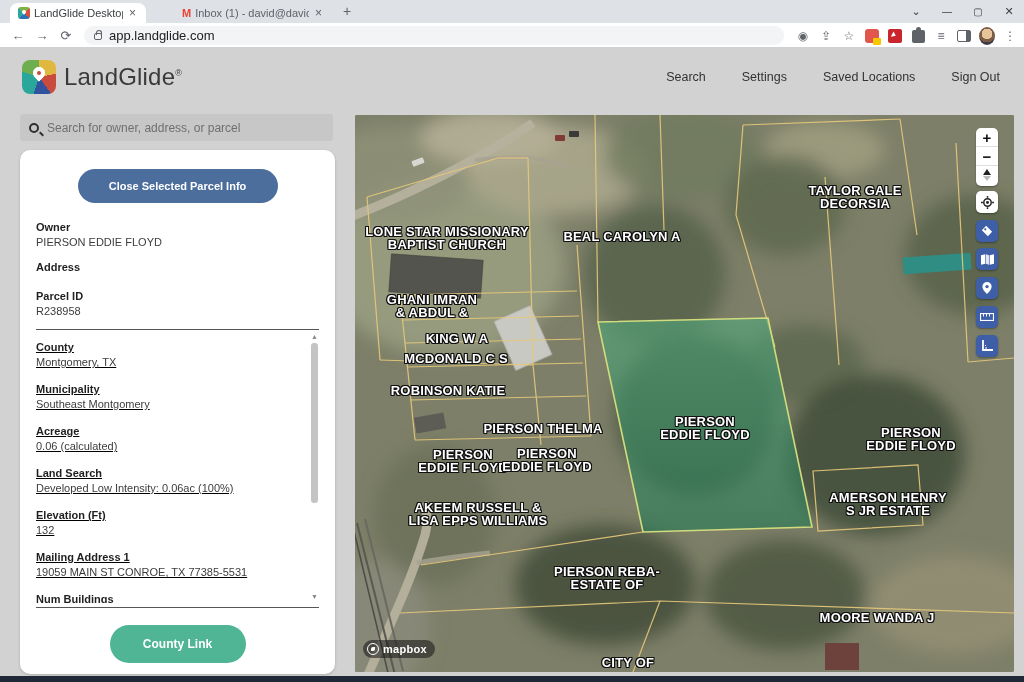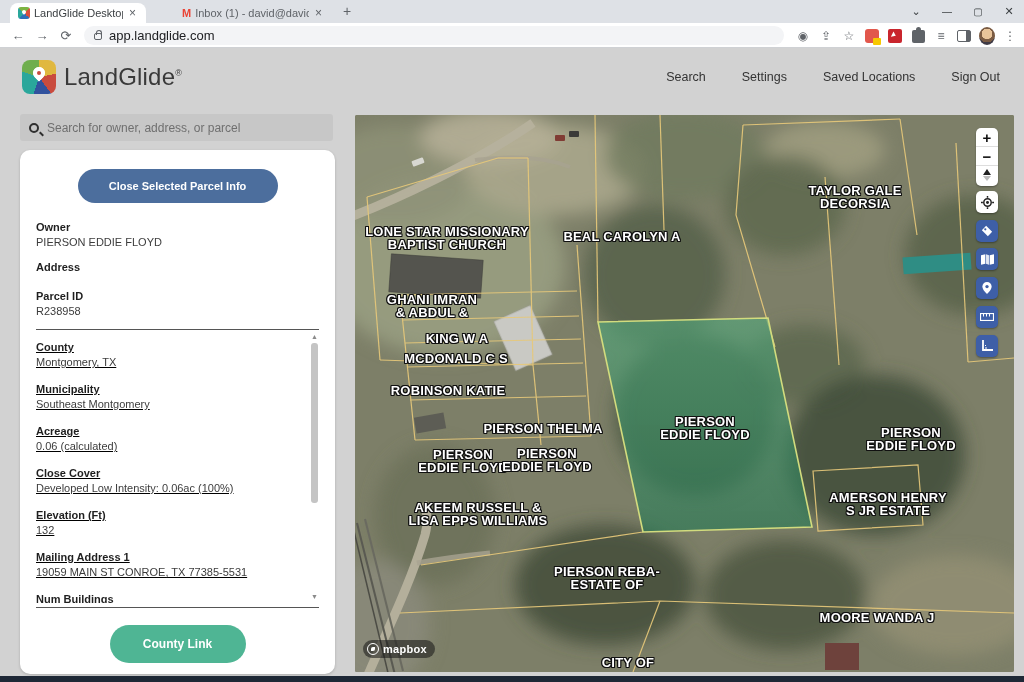--- a/index.html
+++ b/index.html
@@ -183,21 +183,21 @@
             </div>
             <div class="field">
               <div class="flabel">Municipality</div>
               <div class="fvalue">Southeast Montgomery</div>
             </div>
             <div class="field">
               <div class="flabel">Acreage</div>
               <div class="fvalue">0.06 (calculated)</div>
             </div>
             <div class="field">
-              <div class="flabel">Close Cover</div>
+              <div class="flabel">Land Search</div>
               <div class="fvalue">Developed Low Intensity: 0.06ac (100%)</div>
             </div>
             <div class="field">
               <div class="flabel">Elevation (Ft)</div>
               <div class="fvalue">132</div>
             </div>
             <div class="field">
               <div class="flabel">Mailing Address 1</div>
               <div class="fvalue">19059 MAIN ST CONROE, TX 77385-5531</div>
             </div>

